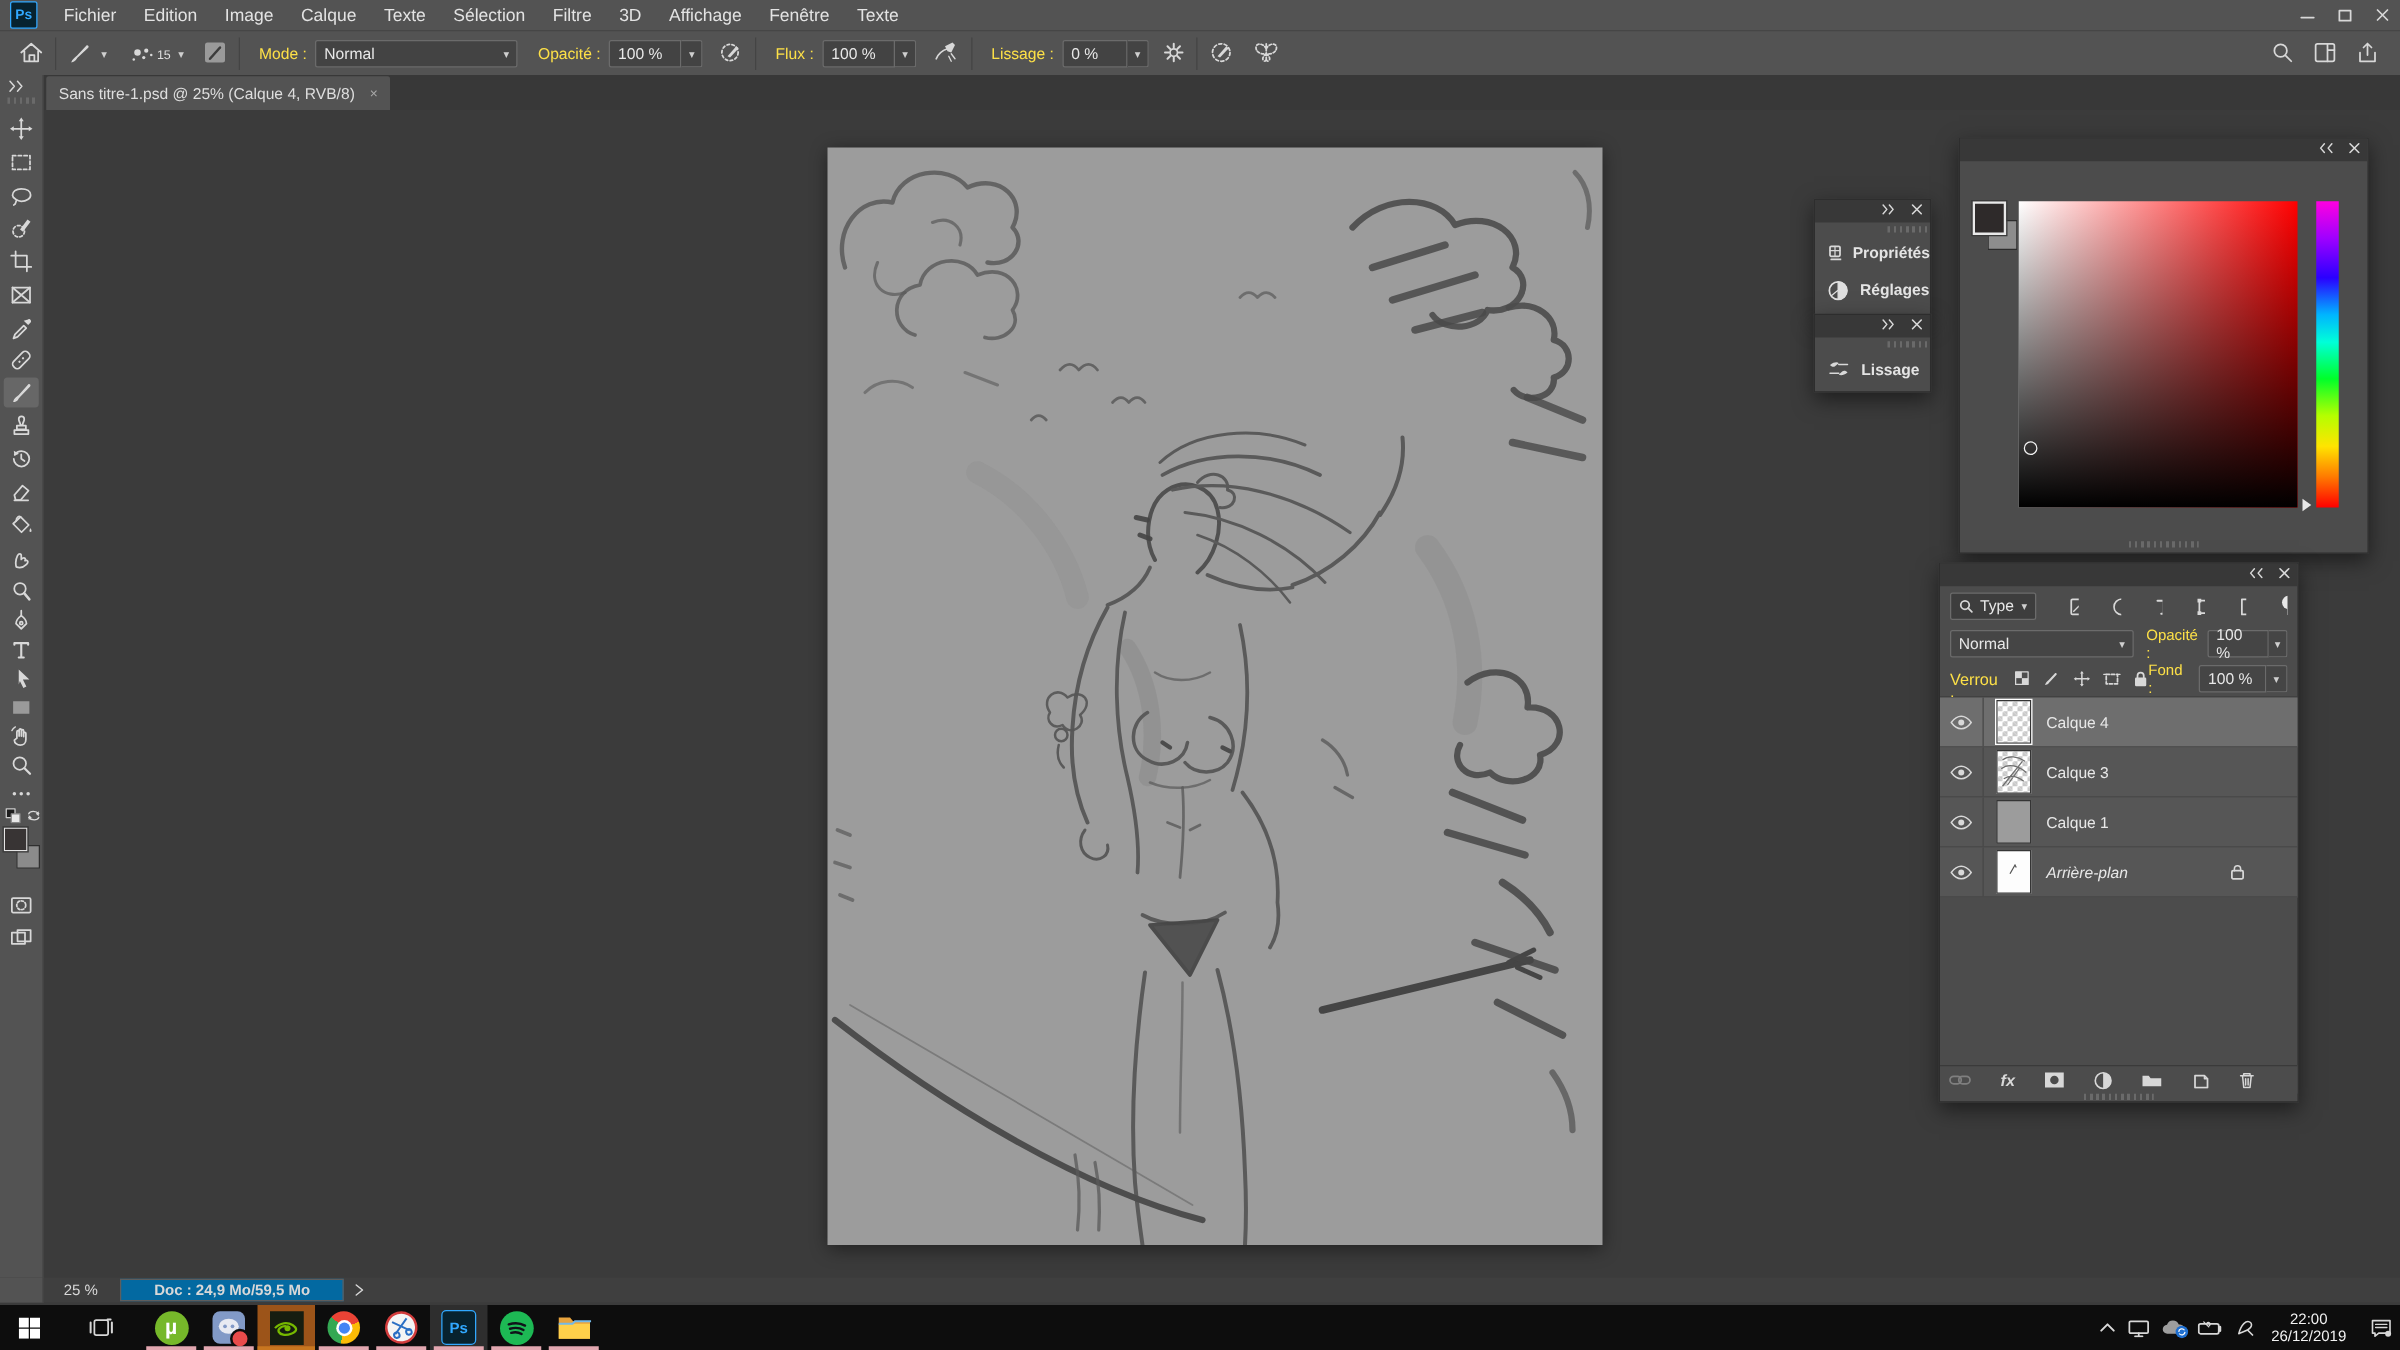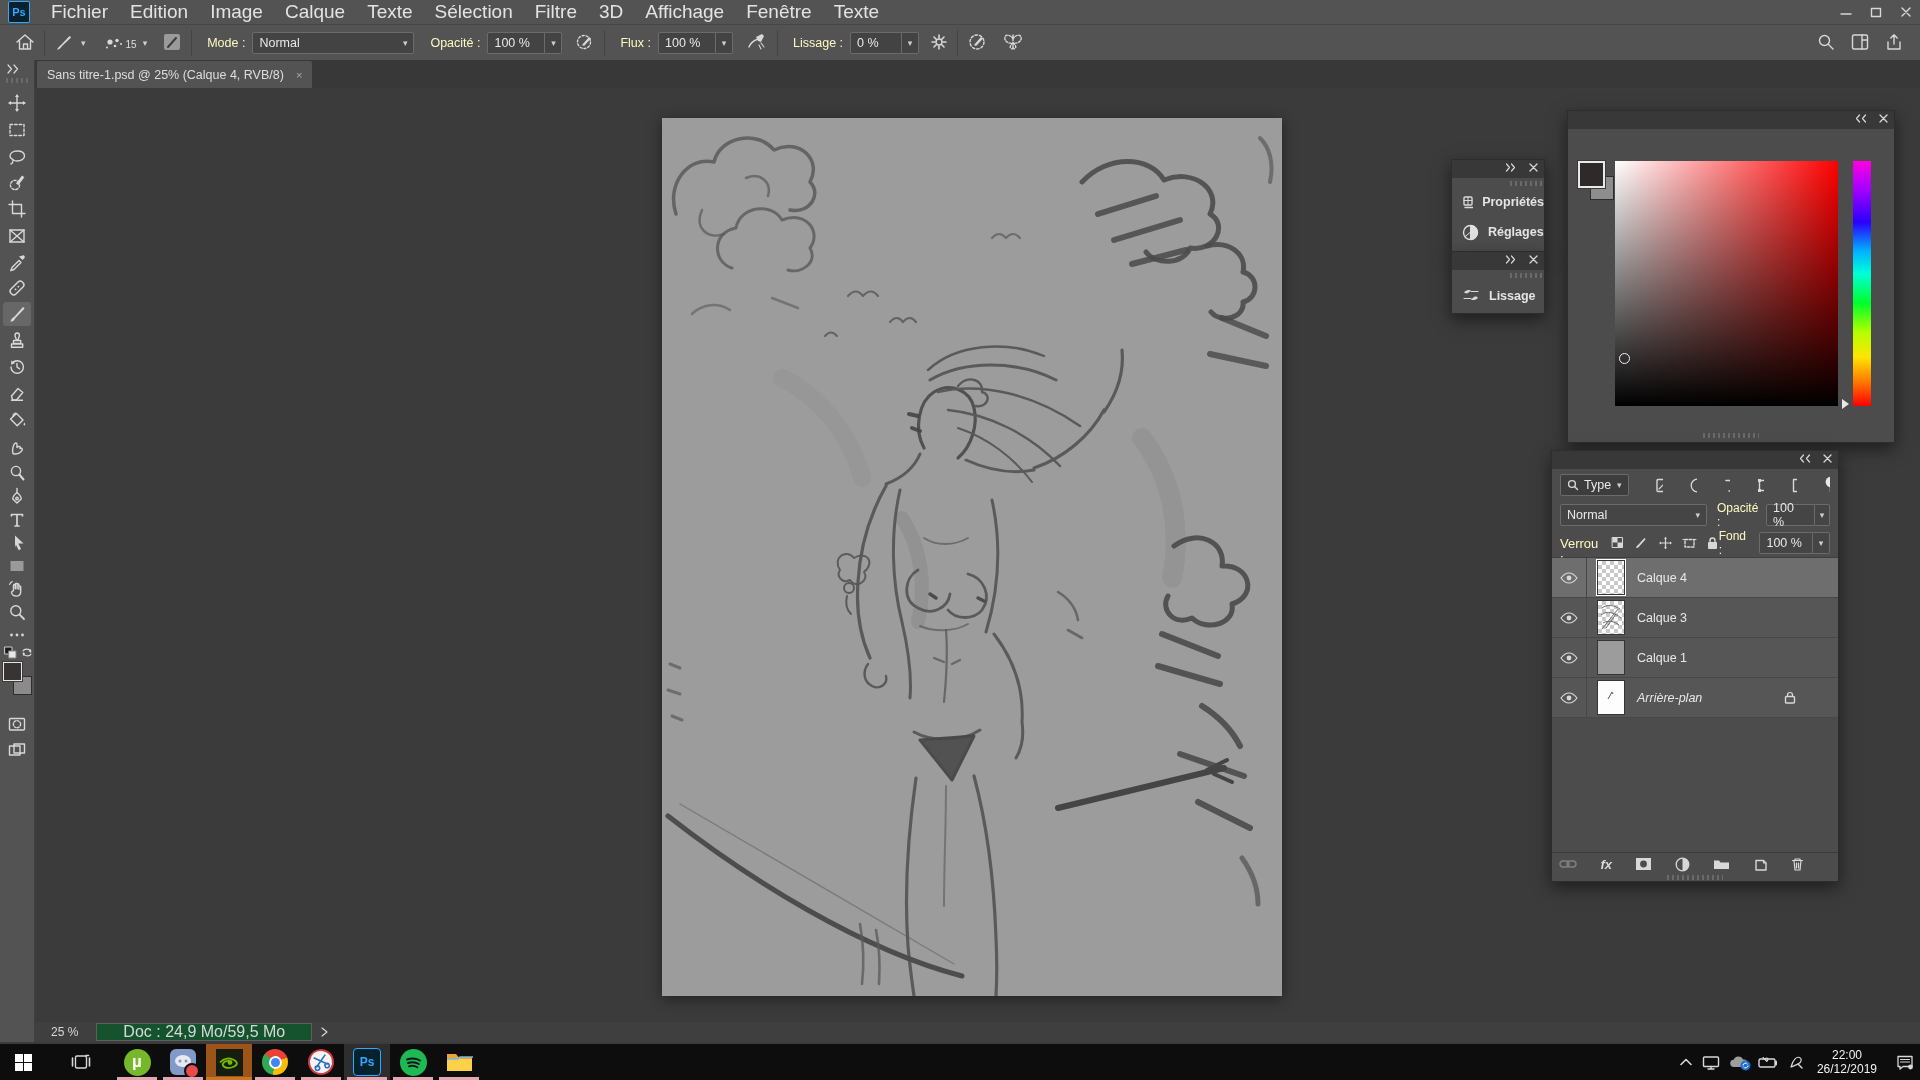--- a/index.html
+++ b/index.html
@@ -4,31 +4,31 @@
 <style>
   html,body{margin:0;padding:0;background:#000;}
   #app{position:relative;width:1920px;height:1080px;overflow:hidden;
        font-family:"Liberation Sans",sans-serif;color:#dcdcdc;font-size:13px;
        background:#3b3b3b;-webkit-font-smoothing:antialiased;}
   .abs{position:absolute;}
   
   .menubar{left:0;top:0;width:1920px;height:24px;background:#535353;display:flex;align-items:center;}
   .pslogo{width:20px;height:20px;margin:0 10px 0 8px;background:#07222f;border:1px solid #31a8ff;
           color:#31a8ff;font-size:11px;font-weight:bold;display:flex;align-items:center;justify-content:center;border-radius:2px;}
-  .mi{padding:0 11px;height:24px;display:flex;align-items:center;color:#e3e3e3;font-size:19px;cursor:default;}
+  .mi{padding:0 11px;height:24px;display:flex;align-items:center;color:#e3e3e3;font-size:14px;cursor:default;}
   .winctl{position:absolute;right:8px;top:0;height:24px;display:flex;align-items:center;gap:18px;}
   .wbtn{width:12px;height:12px;position:relative;}
   .optionsbar{left:0;top:24px;width:1920px;height:36px;background:#535353;border-top:1px solid #464646;display:flex;align-items:center;}
   .sep{width:1px;height:26px;background:#444;margin:0 8px;}
   .obox{background:#434343;border:1px solid #6b6b6b;height:20px;display:flex;align-items:center;
         padding:0 6px;border-radius:2px;font-size:12.5px;color:#e8e8e8;}
   .chev{font-size:9px;color:#cfcfcf;margin-left:6px;}
   .chevbtn{background:#434343;border:1px solid #6b6b6b;border-left:none;height:20px;width:16px;
            display:flex;align-items:center;justify-content:center;border-radius:0 2px 2px 0;}
-  .olabel{font-size:12.5px;color:#fef9c3;margin:0 7px;}
+  .olabel{font-size:12.5px;color:#fde047;margin:0 7px;}
   .tabbar{left:34px;top:60px;width:1886px;height:28px;background:#383838;display:flex;align-items:flex-end;}
   .doctab{margin-left:3px;height:27px;background:#535353;display:flex;align-items:center;padding:0 10px;
           font-size:12.5px;color:#dedede;border-radius:2px 2px 0 0;}
   .doctab .x{margin-left:12px;color:#a9a9a9;font-size:11px;}
   
   .toolbar{left:0;top:60px;width:34px;height:982px;background:#535353;border-right:1px solid #404040;}
   .tool{position:absolute;left:3px;width:28px;height:24px;display:flex;align-items:center;justify-content:center;border-radius:3px;}
   .tool.sel{background:#676767;}
   svg.ic{stroke:#d8d8d8;fill:none;stroke-width:1.4;stroke-linecap:round;stroke-linejoin:round;}
   svg.ic .f{fill:#d8d8d8;stroke:none;}
@@ -51,21 +51,21 @@
   .lrow{position:relative;height:39px;background:#565656;border-bottom:1px solid #474747;display:flex;align-items:center;}
   .lrow.sel{background:#6e6e6e;}
   .eyebox{width:34px;height:100%;display:flex;align-items:center;justify-content:center;border-right:1px solid #474747;}
   .thumb{width:26px;height:33px;margin-left:10px;border:1px solid #353535;}
   .checker{background-color:#fff;background-image:linear-gradient(45deg,#c9c9c9 25%,transparent 25%,transparent 75%,#c9c9c9 75%),linear-gradient(45deg,#c9c9c9 25%,transparent 25%,transparent 75%,#c9c9c9 75%);background-size:8px 8px;background-position:0 0,4px 4px;}
   .lname{margin-left:12px;font-size:12.5px;color:#e8e8e8;}
   .lbb{position:absolute;left:0;right:0;bottom:6px;height:22px;background:#4c4c4c;border-top:1px solid #3a3a3a;
        display:flex;align-items:center;justify-content:flex-end;gap:23px;padding-right:34px;}
   
   .statusbar{left:0;top:1022px;width:1920px;height:20px;background:#3f3f3f;display:flex;align-items:center;}
-  .docbox{background:#14532d;border:1px solid #5e5e5e;height:16px;display:flex;align-items:center;padding:0 26px;font-size:16px;color:#d8d8d8;}
+  .docbox{background:#0369a1;border:1px solid #5e5e5e;height:16px;display:flex;align-items:center;padding:0 26px;font-size:12px;color:#d8d8d8;font-weight:bold;}
   
   .taskbar{left:0;top:1044px;width:1920px;height:36px;background:#0d0d0d;display:flex;align-items:center;}
   .tbtile{width:46px;height:36px;display:flex;align-items:center;justify-content:center;position:relative;}
   .uline{position:absolute;bottom:0;left:3px;right:3px;height:3px;}
   .tray{position:absolute;right:0;top:0;height:36px;display:flex;align-items:center;gap:9px;padding-right:6px;}
   .clock{font-size:12px;line-height:14px;text-align:center;color:#f2f2f2;margin:0 4px;}
   .txt{white-space:nowrap;}
 </style>
 </head>
 <body>

